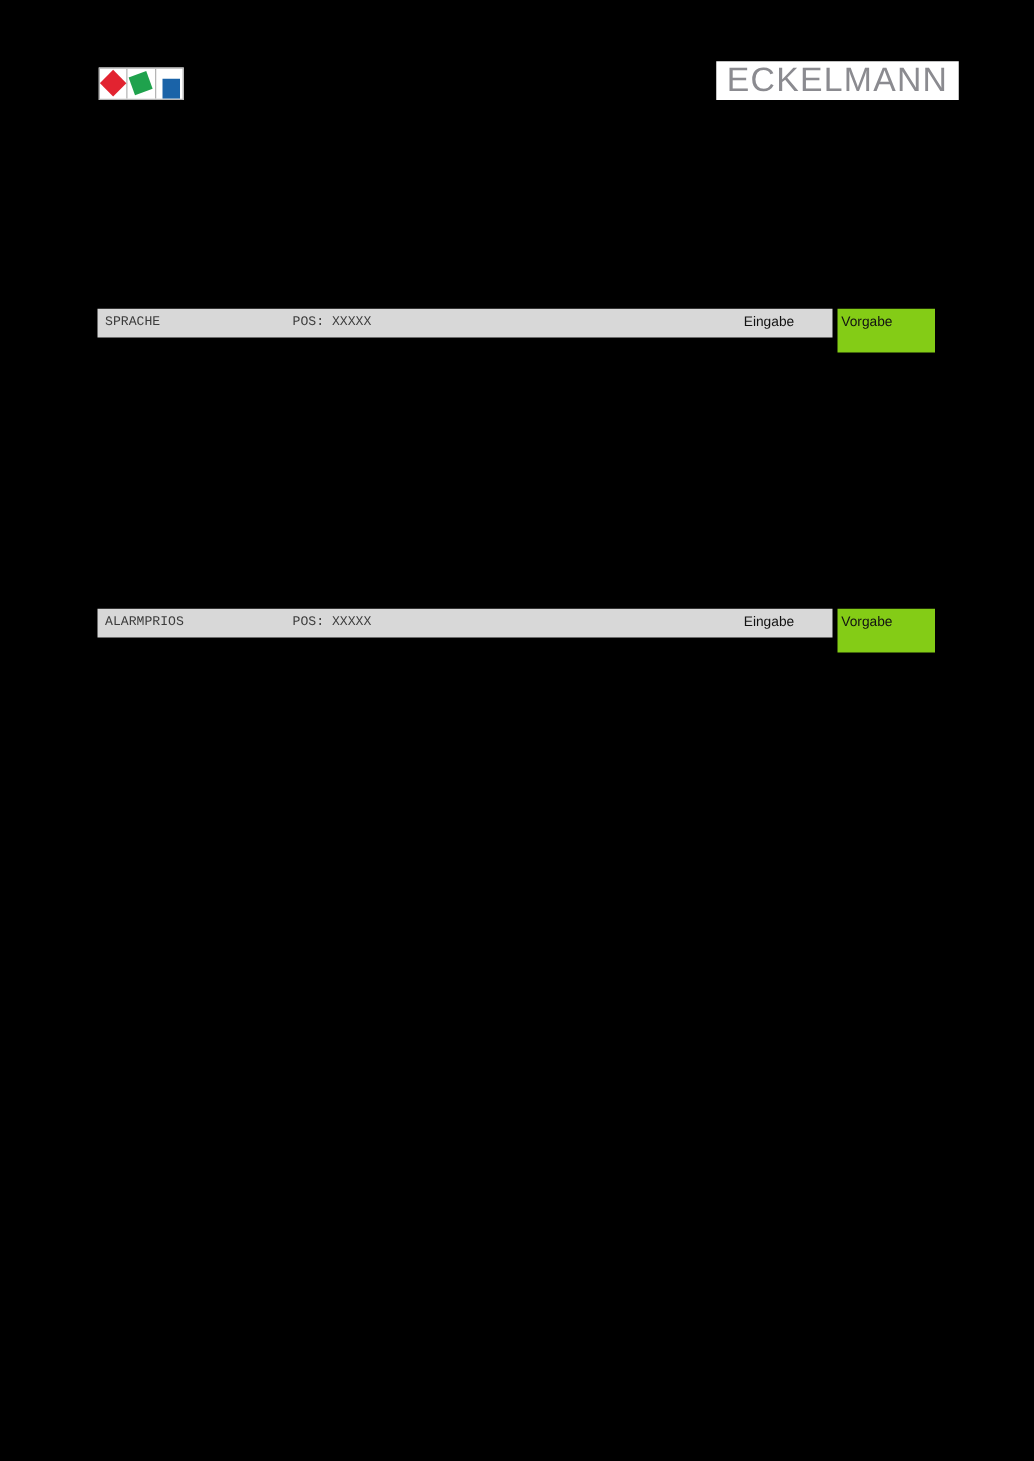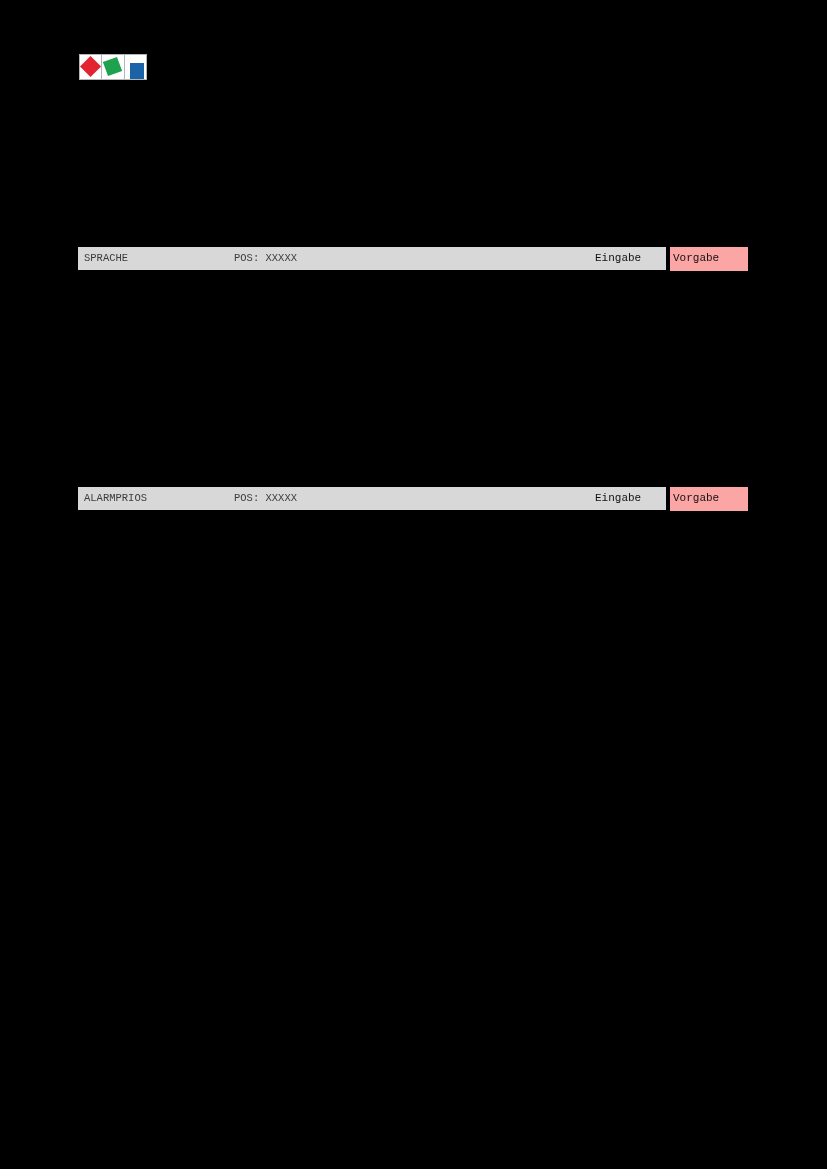--- a/index.html
+++ b/index.html
@@ -82,37 +82,37 @@
     top: 0;
     width: 588px;
     height: 23px;
     background: #d8d8d8;
   }
   .row-vorgabe {
     position: absolute;
     left: 592px;   
     top: 0;
     width: 78px;
-    height: 24px;
-    background: #fca5a5;
+    height: 35px;
+    background: #84cc16;
   }
 
   .mono {
     position: absolute;
     font-family: "Liberation Mono", monospace;
     font-size: 10.5px;
     line-height: 23px;
     color: #3c3c3c;
     white-space: pre;
   }
   .mono.section-name { left: 6px; }
   .mono.section-pos  { left: 156px; }
 
   .col-label {
-    font-family: Liberation Mono, monospace;
+    font-family: Liberation Sans, sans-serif;
     font-size: 11px;
     line-height: 23px;
     color: #121212;
     white-space: nowrap;
   }
   .col-label.eingabe {
     position: absolute;
     left: 517px;
   }
   .row-vorgabe .col-label {
@@ -130,20 +130,23 @@
       <div class="sq red"></div>
     </div>
     <div class="logo-cell">
       <div class="sq green"></div>
     </div>
     <div class="logo-cell">
       <div class="sq blue"></div>
     </div>
   </div>
 
+  <div class="wordmark-box">
+    <span class="wordmark-text">ECKELMANN</span>
+  </div>
 
   <div class="section-row row-1">
     <div class="row-main">
       <span class="mono section-name">SPRACHE</span>
       <span class="mono section-pos">POS: XXXXX</span>
       <span class="col-label eingabe">Eingabe</span>
     </div>
     <div class="row-vorgabe">
       <span class="col-label">Vorgabe</span>
     </div>

